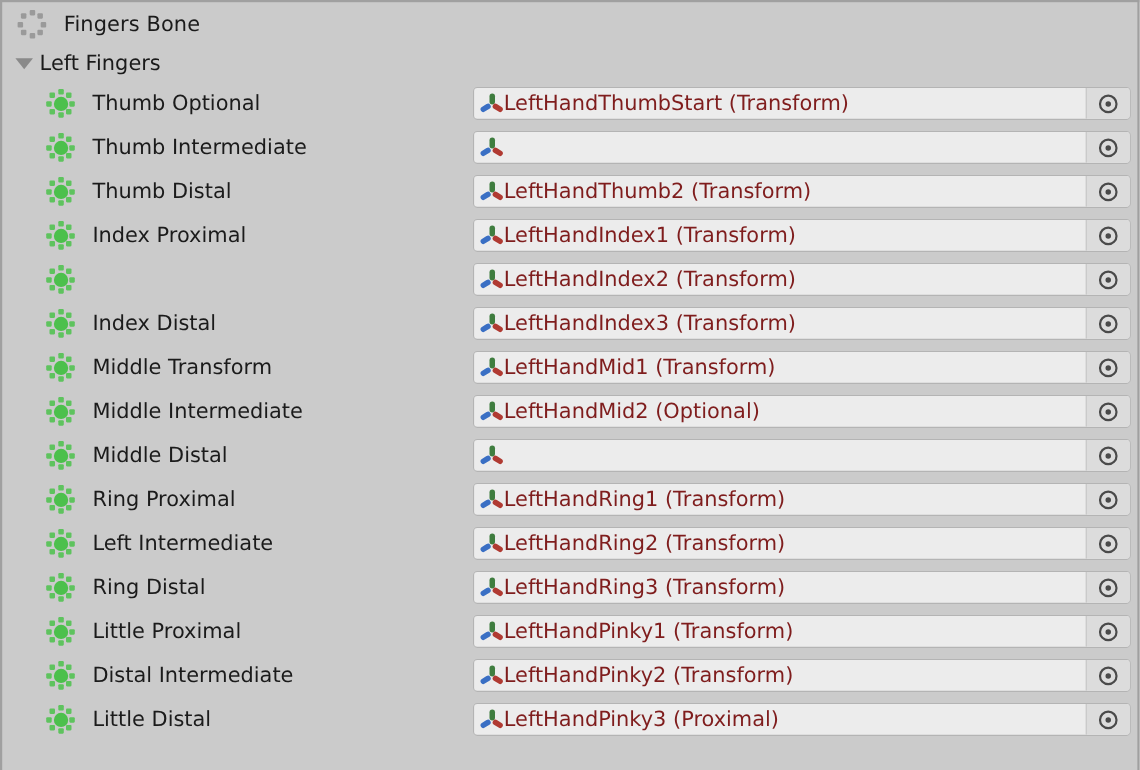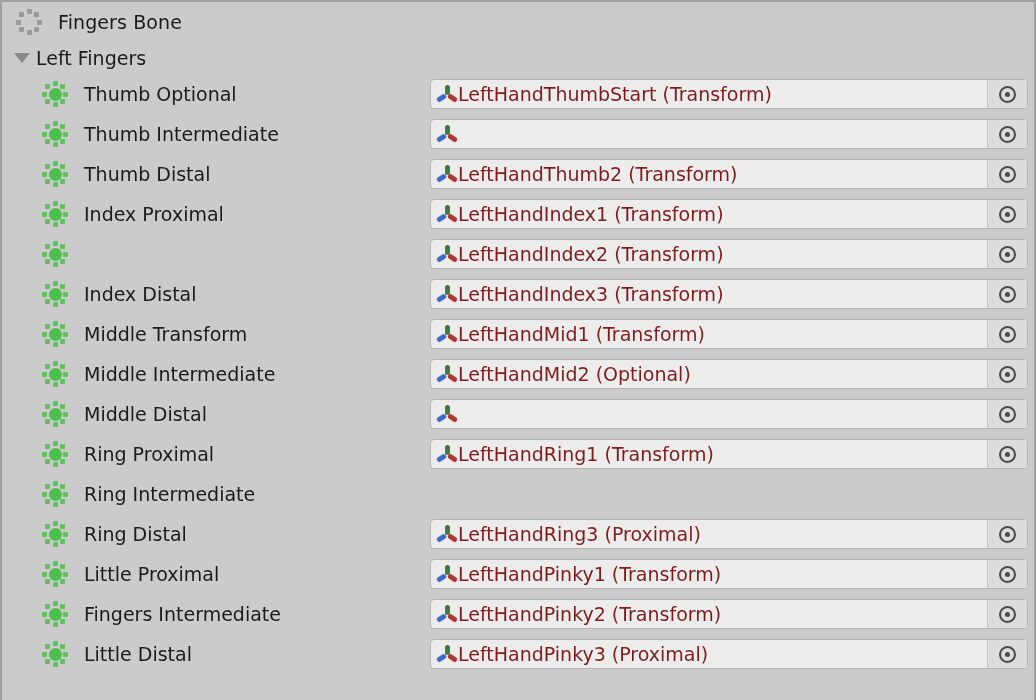--- a/index.html
+++ b/index.html
@@ -487,22 +487,35 @@
           <span class="core"></span>
           <span class="ring-dot" style="left: 12.5px; top: 2px;"></span>
           <span class="ring-dot" style="left: 19.9246px; top: 5.07538px;"></span>
           <span class="ring-dot" style="left: 23px; top: 12.5px;"></span>
           <span class="ring-dot" style="left: 19.9246px; top: 19.9246px;"></span>
           <span class="ring-dot" style="left: 12.5px; top: 23px;"></span>
           <span class="ring-dot" style="left: 5.07538px; top: 19.9246px;"></span>
           <span class="ring-dot" style="left: 2px; top: 12.5px;"></span>
           <span class="ring-dot" style="left: 5.07538px; top: 5.07538px;"></span>
         </span>
-        <span class="row-label">Ring Intermediate</span>
-        <span class="spacer"></span>
+        <span class="row-label">Left Intermediate</span>
+        <span class="spacer"></span>
+        <div class="object-field">
+          <span class="transform-icon">
+            <i class="ax-g"></i>
+            <i class="ax-b"></i>
+            <i class="ax-r"></i>
+          </span>
+          <span class="field-text">LeftHandRing2 (Transform)</span>
+          <span class="picker">
+            <span class="pick-ring">
+              <span class="pick-dot"></span>
+            </span>
+          </span>
+        </div>
       </div>
       <div class="bone-row">
         <span class="bone-icon assigned">
           <span class="core"></span>
           <span class="ring-dot" style="left: 12.5px; top: 2px;"></span>
           <span class="ring-dot" style="left: 19.9246px; top: 5.07538px;"></span>
           <span class="ring-dot" style="left: 23px; top: 12.5px;"></span>
           <span class="ring-dot" style="left: 19.9246px; top: 19.9246px;"></span>
           <span class="ring-dot" style="left: 12.5px; top: 23px;"></span>
           <span class="ring-dot" style="left: 5.07538px; top: 19.9246px;"></span>
@@ -510,21 +523,21 @@
           <span class="ring-dot" style="left: 5.07538px; top: 5.07538px;"></span>
         </span>
         <span class="row-label">Ring Distal</span>
         <span class="spacer"></span>
         <div class="object-field">
           <span class="transform-icon">
             <i class="ax-g"></i>
             <i class="ax-b"></i>
             <i class="ax-r"></i>
           </span>
-          <span class="field-text">LeftHandRing3 (Proximal)</span>
+          <span class="field-text">LeftHandRing3 (Transform)</span>
           <span class="picker">
             <span class="pick-ring">
               <span class="pick-dot"></span>
             </span>
           </span>
         </div>
       </div>
       <div class="bone-row">
         <span class="bone-icon assigned">
           <span class="core"></span>
@@ -558,21 +571,21 @@
           <span class="core"></span>
           <span class="ring-dot" style="left: 12.5px; top: 2px;"></span>
           <span class="ring-dot" style="left: 19.9246px; top: 5.07538px;"></span>
           <span class="ring-dot" style="left: 23px; top: 12.5px;"></span>
           <span class="ring-dot" style="left: 19.9246px; top: 19.9246px;"></span>
           <span class="ring-dot" style="left: 12.5px; top: 23px;"></span>
           <span class="ring-dot" style="left: 5.07538px; top: 19.9246px;"></span>
           <span class="ring-dot" style="left: 2px; top: 12.5px;"></span>
           <span class="ring-dot" style="left: 5.07538px; top: 5.07538px;"></span>
         </span>
-        <span class="row-label">Fingers Intermediate</span>
+        <span class="row-label">Distal Intermediate</span>
         <span class="spacer"></span>
         <div class="object-field">
           <span class="transform-icon">
             <i class="ax-g"></i>
             <i class="ax-b"></i>
             <i class="ax-r"></i>
           </span>
           <span class="field-text">LeftHandPinky2 (Transform)</span>
           <span class="picker">
             <span class="pick-ring">

